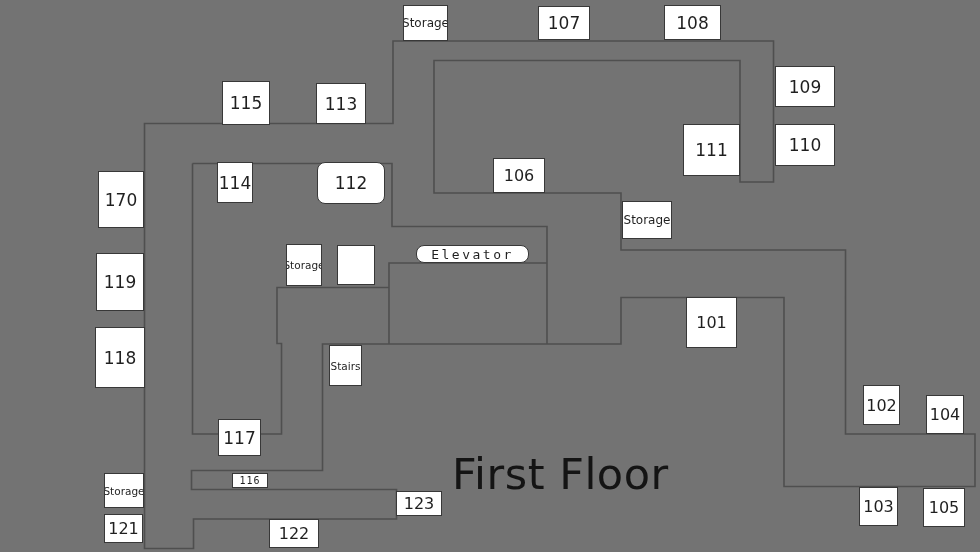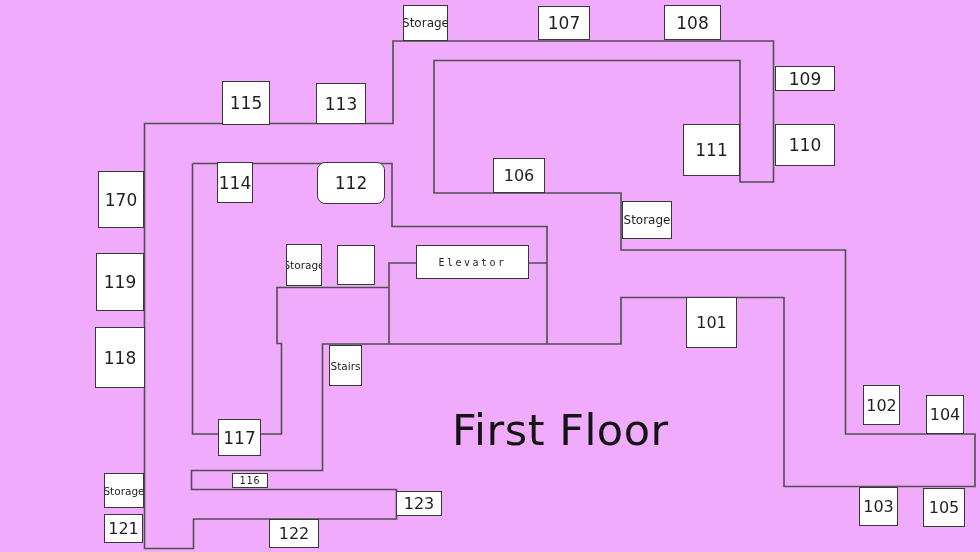--- a/index.html
+++ b/index.html
@@ -1,19 +1,19 @@
 <!DOCTYPE html>
 <html><head>
 <meta charset="utf-8">
 <style>
   html,body{margin:0;padding:0;background:#ffffff;}
   .canvas{
     position:relative;
     width:980px;height:552px;
-    background:#f0abfc;
+    background:#737373;
     font-family:"DejaVu Sans","Liberation Sans",sans-serif;
     overflow:hidden;
     text-align:center;
   }
   svg.walls{position:absolute;left:0;top:0;z-index:1;}
   svg.walls polygon, svg.walls polyline{
     fill:none;stroke:#4f4f4f;stroke-width:1.6;
   }
   .rooms-layer{position:absolute;left:0;top:0;width:100%;height:100%;z-index:2;}
   .room{
@@ -28,20 +28,21 @@
   }
   .room.mono{font-family:"DejaVu Sans Mono","Liberation Mono",monospace;}
   .floor-title{
     position:absolute;
     z-index:3;
     font-size:43px;
     font-weight:500;
     color:#141414;
     letter-spacing:0.5px;
     font-family:"DejaVu Sans","Liberation Sans",sans-serif;
+    margin-top:44px;
   }
 </style>
 </head>
 <body>
 
 <div class="canvas">
   <svg class="walls" width="980" height="552" viewBox="0 0 980 552">
       <polygon points="144.5,548.5 144.5,123.5 393,123.5 393,41 773.5,41 773.5,182 740,182 740,60.5 434,60.5 434,193 621,193 621,250 845.5,250 845.5,434 975,434 975,486.5 784,486.5 784,297.5 621,297.5 621,344 322.5,344 322.5,470.5 191.5,470.5 191.5,489.5 396.5,489.5 396.5,519 193.5,519 193.5,548.5" stroke="#4f4f4f"></polygon>
       <polyline points="192.5,163.5 392,163.5 392,226.5 547,226.5 547,344" stroke="#4f4f4f"></polyline>
       <polyline points="192.5,163.5 192.5,434 281.5,434 281.5,343.5 277,343.5 277,287.5 389,287.5" stroke="#4f4f4f"></polyline>
@@ -50,21 +51,21 @@
   <div class="rooms-layer">
       <div class="room" style="left: 403px; top: 5px; width: 45px; height: 36px; font-size: 12px; border-color: rgb(56, 56, 56);">
         <span>Storage</span>
       </div>
       <div class="room" style="left: 538px; top: 6px; width: 52px; height: 34px; font-size: 17px; border-color: rgb(56, 56, 56);">
         <span>107</span>
       </div>
       <div class="room" style="left: 664px; top: 5px; width: 57px; height: 35px; font-size: 17px; border-color: rgb(56, 56, 56);">
         <span>108</span>
       </div>
-      <div class="room" style="left: 775px; top: 66px; width: 60px; height: 25px; font-size: 17px; border-color: rgb(56, 56, 56);">
+      <div class="room" style="left: 775px; top: 66px; width: 60px; height: 41px; font-size: 17px; border-color: rgb(56, 56, 56);">
         <span>109</span>
       </div>
       <div class="room" style="left: 775px; top: 124px; width: 60px; height: 42px; font-size: 17px; border-color: rgb(56, 56, 56);">
         <span>110</span>
       </div>
       <div class="room" style="left: 683px; top: 124px; width: 57px; height: 52px; font-size: 17px; border-color: rgb(56, 56, 56);">
         <span>111</span>
       </div>
       <div class="room" style="left: 222px; top: 81px; width: 48px; height: 44px; font-size: 17px; border-color: rgb(56, 56, 56);">
         <span>115</span>
@@ -92,21 +93,21 @@
       </div>
       <div class="room" style="left: 95px; top: 327px; width: 50px; height: 61px; font-size: 17px; border-color: rgb(56, 56, 56);">
         <span>118</span>
       </div>
       <div class="room" style="left: 286px; top: 244px; width: 36px; height: 42px; font-size: 10.5px; border-color: rgb(56, 56, 56);">
         <span>Storage</span>
       </div>
       <div class="room" style="left: 337px; top: 245px; width: 38px; height: 40px; font-size: 12px; border-color: rgb(56, 56, 56);">
         <span></span>
       </div>
-      <div class="room mono" style="left: 416px; top: 245px; width: 113px; height: 34px; font-size: 10px; letter-spacing: 2.5px; border-color: rgb(56, 56, 56);">
+      <div class="room mono" style="left: 416px; top: 245px; width: 113px; height: 18px; font-size: 13px; letter-spacing: 2.5px; border-color: rgb(56, 56, 56); border-radius: 8px;">
         <span>Elevator</span>
       </div>
       <div class="room" style="left: 686px; top: 297px; width: 51px; height: 51px; font-size: 16px; border-color: rgb(56, 56, 56);">
         <span>101</span>
       </div>
       <div class="room" style="left: 329px; top: 345px; width: 33px; height: 41px; font-size: 10.5px; border-color: rgb(56, 56, 56);">
         <span>Stairs</span>
       </div>
       <div class="room" style="left: 218px; top: 419px; width: 43px; height: 37px; font-size: 17px; border-color: rgb(56, 56, 56);">
         <span>117</span>

